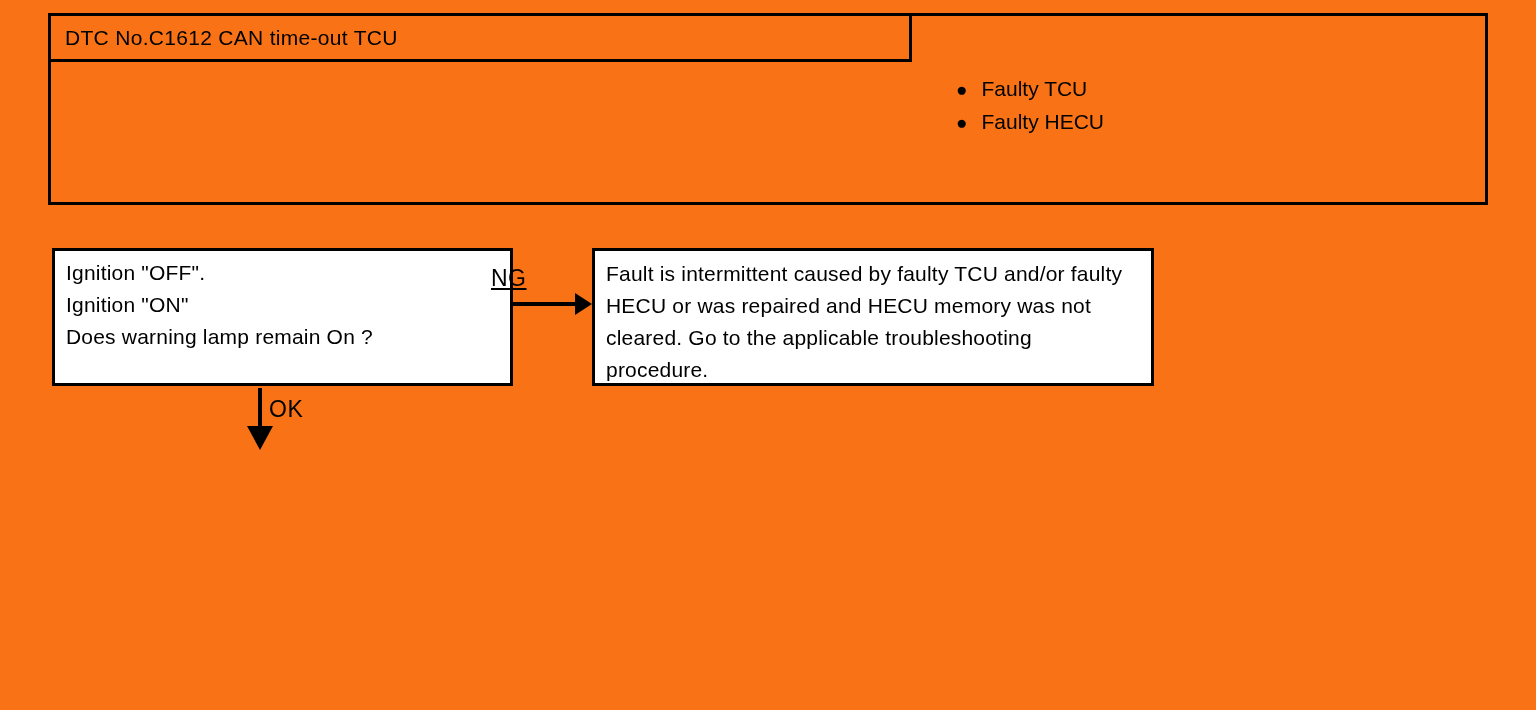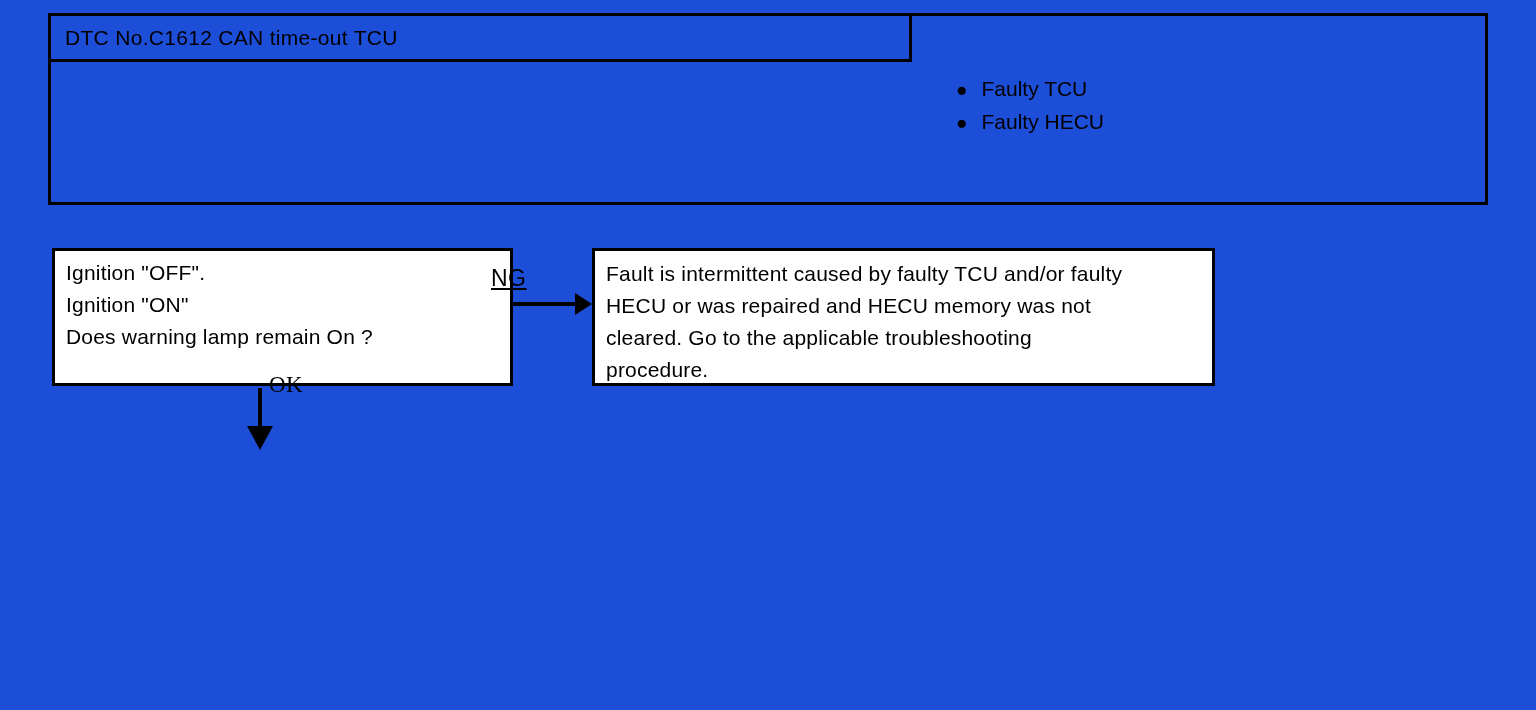--- a/index.html
+++ b/index.html
@@ -5,21 +5,21 @@
   * { margin: 0; padding: 0; box-sizing: border-box; }
   html, body {
     width: 1536px; height: 710px;
     background: #ffffff;
     font-family: "Liberation Sans", sans-serif;
     color: #000;
   }
   .page {
     position: relative;
     width: 1536px; height: 710px;
-    background: #1d4ed8;
+    background: #f97316;
     overflow: hidden;
   }
 
   
   .dtc-table {
     position: absolute;
     left: 48px; top: 13px;
     width: 1440px; height: 192px;
     border: 3px solid #000;
     display: grid;
@@ -73,21 +73,21 @@
     white-space: pre-line;
     background: #fff;
   }
   .box-check {
     left: 52px; top: 248px;
     width: 461px; height: 138px;
     padding: 6px 10px 0 11px;
   }
   .box-ng-result {
     left: 592px; top: 248px;
-    width: 623px; height: 138px;
+    width: 562px; height: 138px;
     padding: 7px 8px 0 11px;
   }
   .box-ok-result {
     left: 52px; top: 452px;
     width: 461px; height: 207px;
     border-width: 4px;
     padding: 7px 4px 0 4px;
     line-height: 31px;
   }
 
@@ -108,21 +108,21 @@
     border-top: 24px solid #000;
     border-left: 13px solid transparent;
     border-right: 13px solid transparent;
   }
   .arrow-label {
     position: absolute;
     font-size: 23px;
     letter-spacing: 0.5px;
   }
   .ng-label { left: 491px; top: 265px; text-decoration: underline; }
-  .ok-label { left: 269px; top: 372px; font-family: Liberation Serif, serif; }
+  .ok-label { left: 269px; top: 396px; }
 </style>
 </head>
 <body>
 
 <div class="page">
 
   <div class="dtc-table">
     <div class="cell-title">DTC No.C1612 CAN time-out TCU</div>
     <div class="cell-causes">
       <div class="cause-item">

